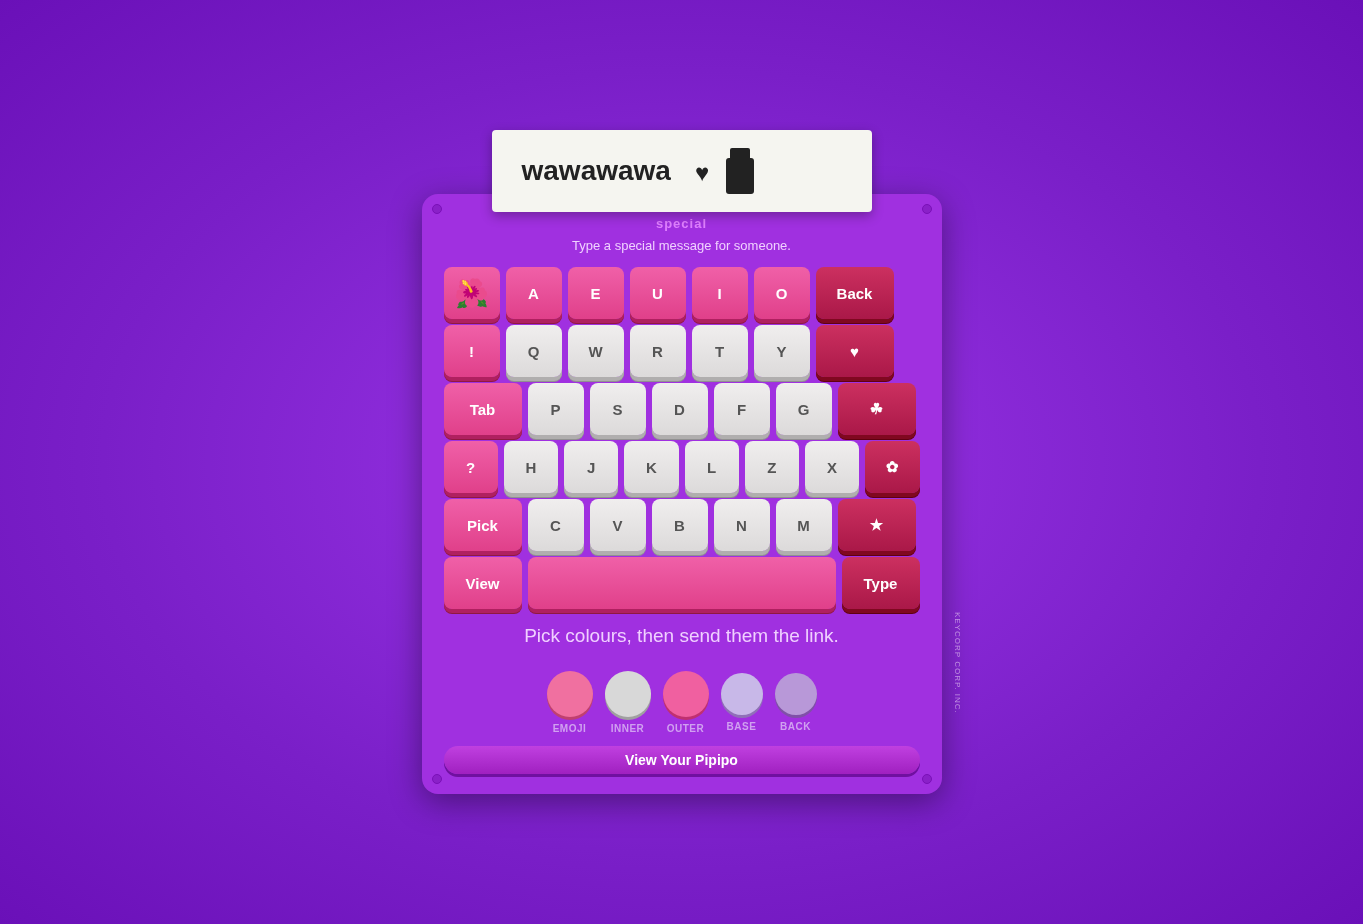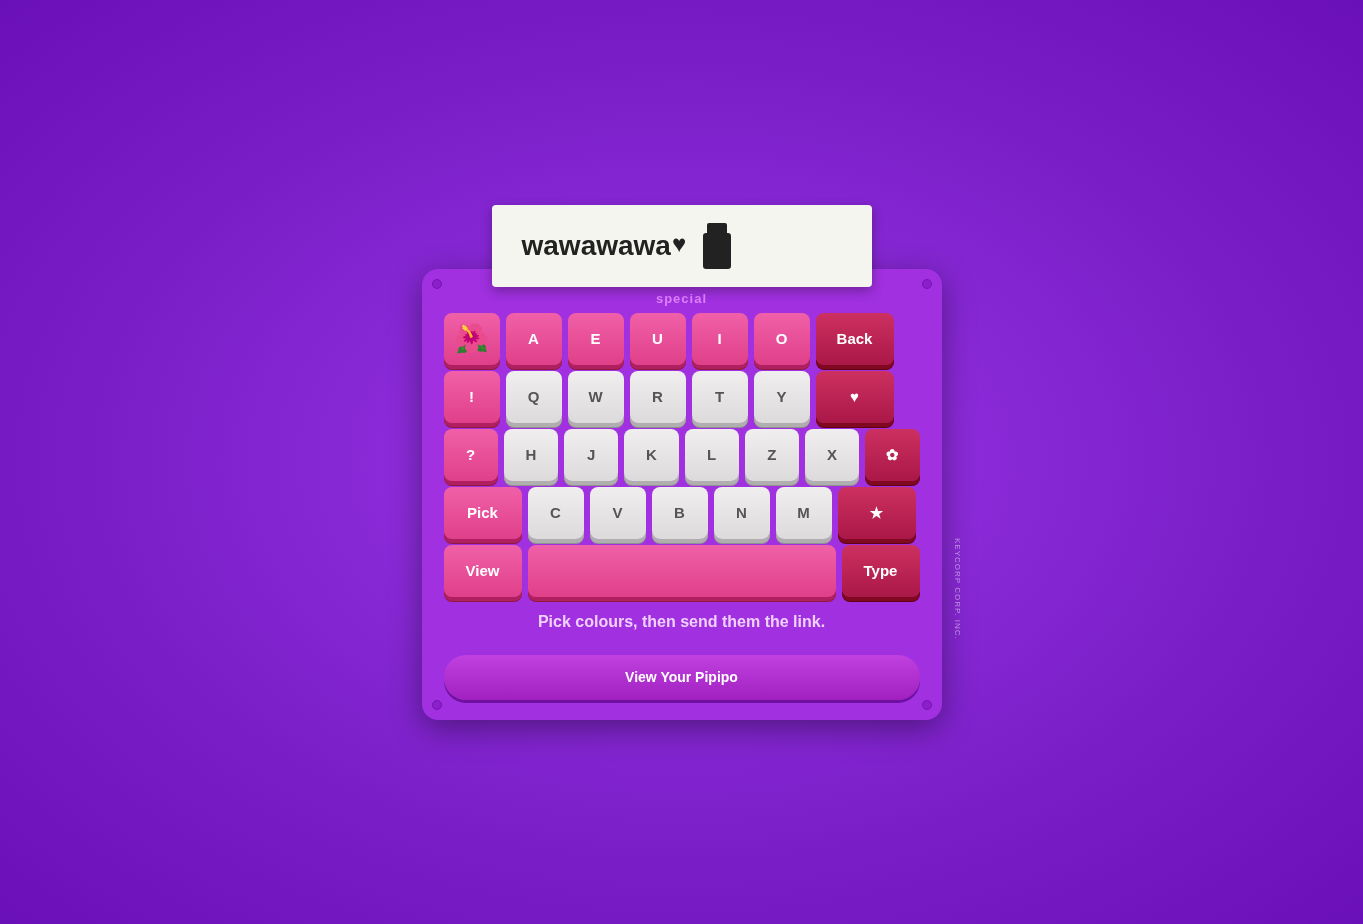--- a/index.html
+++ b/index.html
@@ -37,22 +37,22 @@
       gap: 12px;
       box-shadow: 0 4px 12px rgba(0,0,0,0.3);
       margin-bottom: -18px;
     }
 
     .text-display-content {
       font-size: 28px;
       font-weight: 600;
       color: #222;
       display: flex;
-      align-items: flex-start;
-      gap: 1px;
+      align-items: flex-end;
+      gap: 24px;
     }
 
     .text-display-heart {
       font-size: 24px;
     }
 
     
     .usb-icon {
       width: 38px;
       height: 46px;
@@ -201,22 +201,22 @@
     }
 
     
     .bottom-section {
       margin-top: 16px;
       text-align: center;
     }
 
     .color-label {
       color: #f0d0ff;
-      font-size: 16px;
-      font-weight: 700;
+      font-size: 19px;
+      font-weight: 400;
       margin-bottom: 24px;
     }
 
     .color-pickers {
       display: flex;
       align-items: center;
       justify-content: center;
       gap: 12px;
       margin-bottom: 6px;
     }
@@ -253,21 +253,21 @@
     }
 
     .action-buttons {
       display: flex;
       gap: 10px;
       margin-top: 12px;
     }
 
     .action-btn {
       flex: 1;
-      height: 45px;
+      height: 28px;
       border-radius: 22px;
       border: none;
       font-size: 14px;
       font-weight: 700;
       cursor: pointer;
       background: linear-gradient(to bottom, #c040e0 0%, #a020c0 100%);
       color: white;
       box-shadow: 0 3px 0 #7010a0;
     }
 
@@ -302,20 +302,21 @@
   <div class="keyboard-panel">
     <div class="screw screw-tl"></div>
     <div class="screw screw-tr"></div>
     <div class="screw screw-bl"></div>
     <div class="screw screw-br"></div>
 
     <div class="logo-area">
       <span class="logo-text">special</span>
     </div>
 
+    <div class="subtitle">Type a special message for someone.</div>
 
     <div class="keyboard">
 
       <div class="key-row">
         <button class="key key-size-1 key-emoji">🌺</button>
         <button class="key key-size-1 key-pink">A</button>
         <button class="key key-size-1 key-pink">E</button>
         <button class="key key-size-1 key-pink">U</button>
         <button class="key key-size-1 key-pink">I</button>
         <button class="key key-size-1 key-pink">O</button>
@@ -325,20 +326,29 @@
       <div class="key-row">
         <button class="key key-size-1 key-pink">!</button>
         <button class="key key-size-1 key-white">Q</button>
         <button class="key key-size-1 key-white">W</button>
         <button class="key key-size-1 key-white">R</button>
         <button class="key key-size-1 key-white">T</button>
         <button class="key key-size-1 key-white">Y</button>
         <button class="key key-size-wide key-dark-pink">♥</button>
       </div>
 
+      <div class="key-row">
+        <button class="key key-size-wide key-pink">Tab</button>
+        <button class="key key-size-1 key-white">P</button>
+        <button class="key key-size-1 key-white">S</button>
+        <button class="key key-size-1 key-white">D</button>
+        <button class="key key-size-1 key-white">F</button>
+        <button class="key key-size-1 key-white">G</button>
+        <button class="key key-size-wide key-dark-pink">☘</button>
+      </div>
 
       <div class="key-row">
         <button class="key key-size-1 key-pink">?</button>
         <button class="key key-size-1 key-white">H</button>
         <button class="key key-size-1 key-white">J</button>
         <button class="key key-size-1 key-white">K</button>
         <button class="key key-size-1 key-white">L</button>
         <button class="key key-size-1 key-white">Z</button>
         <button class="key key-size-1 key-white">X</button>
         <button class="key key-size-1 key-dark-pink">✿</button>
@@ -358,20 +368,47 @@
         <button class="key key-size-wide key-pink">View</button>
         <div class="key-space"></div>
         <button class="key key-size-wide key-dark-pink">Type</button>
       </div>
 
     </div>
 
     <div class="bottom-section">
       <div class="color-label">Pick colours, then send them the link.</div>
 
+      <div class="color-pickers">
+
+        <div class="color-picker-item">
+          <button class="color-circle color-circle-lg" style="background: #f070a0; box-shadow: 0 3px 0 #c04070;"></button>
+          <span class="color-picker-label">EMOJI</span>
+        </div>
+
+        <div class="color-picker-item">
+          <button class="color-circle color-circle-lg" style="background: #d8d8d8; box-shadow: 0 3px 0 #a0a0a0;"></button>
+          <span class="color-picker-label">INNER</span>
+        </div>
+
+        <div class="color-picker-item">
+          <button class="color-circle color-circle-lg" style="background: #f060a0; box-shadow: 0 3px 0 #c03070;"></button>
+          <span class="color-picker-label">OUTER</span>
+        </div>
+
+        <div class="color-picker-item">
+          <button class="color-circle color-circle-sm" style="background: #c8b8e8; box-shadow: 0 3px 0 #9070b8;"></button>
+          <span class="color-picker-label">BASE</span>
+        </div>
+
+        <div class="color-picker-item">
+          <button class="color-circle color-circle-sm" style="background: #b898d8; box-shadow: 0 3px 0 #8050a8;"></button>
+          <span class="color-picker-label">BACK</span>
+        </div>
+      </div>
 
       <div class="action-buttons">
         <button class="action-btn">View Your Pipipo</button>
       </div>
     </div>
 
     <div class="side-text">KEYCORP CORP. INC.</div>
   </div>
 
 </div>

